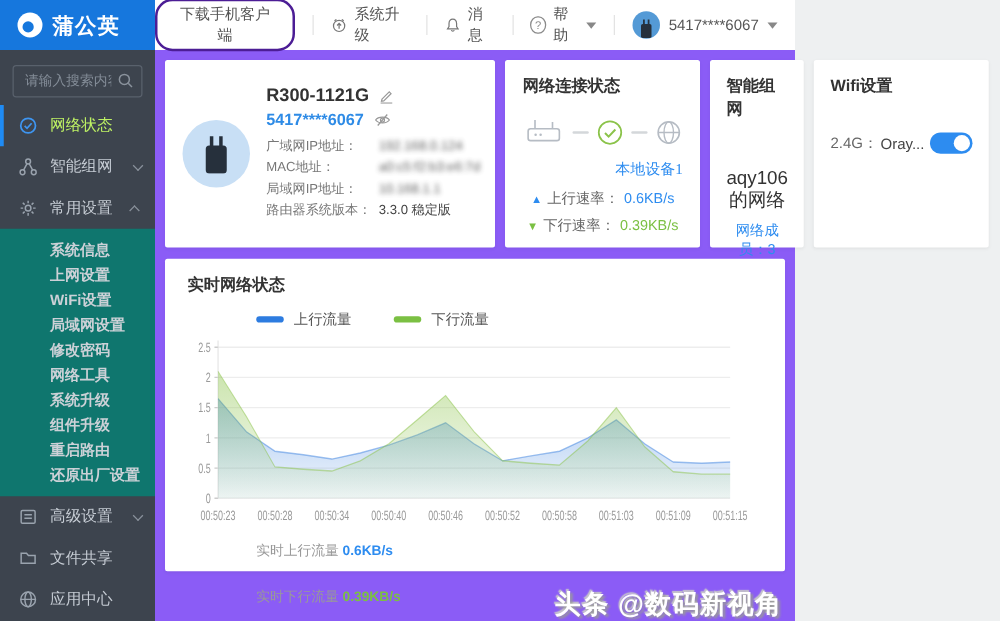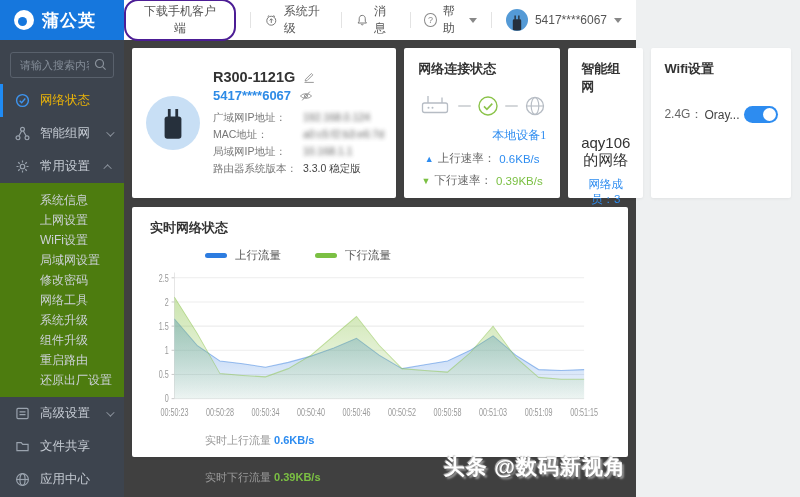--- a/index.html
+++ b/index.html
@@ -28,32 +28,32 @@
   
   .sidebar { position:absolute; top:40px; left:0; bottom:0; width:124px; background:#3d444e; }
   .search-wrap { margin:12px 10px 6px; position:relative; }
   .search-input { width:100%; height:26px; background:transparent; border:1px solid #59616c; border-radius:3px;
     color:#aab1ba; font-size:11px; padding:0 24px 0 9px; outline:none; font-family:inherit; }
   .search-input::placeholder { color:#848d98; }
   .search-icon { position:absolute; right:7px; top:6px; }
   .menu-item { height:33px; display:flex; align-items:center; padding:0 12px 0 15px; color:#c6ccd4;
     font-size:12.5px; cursor:pointer; position:relative; }
   .menu-item .mi-icon { width:15px; height:15px; margin-right:10px; color:#9aa3ae; flex:none; }
-  .menu-item.active { color:#eab308; }
+  .menu-item.active { color:#bef264; }
   .menu-item.active .mi-icon { color:#3e95f0; }
   .menu-item.active::before { content:""; position:absolute; left:0; top:0; bottom:0; width:3px; background:#1f8bf4; }
   .chev { width:6px; height:6px; border-right:1.5px solid #8a929c; border-bottom:1.5px solid #8a929c;
     margin-left:auto; flex:none; }
   .chev.down { transform:rotate(45deg) translateY(-2px); }
   .chev.up { transform:rotate(-135deg) translateY(-2px); }
-  .submenu { background:#4d7c0f; padding:7px 0; }
+  .submenu { background:#0f766e; padding:7px 0;font-weight:bold; }
   .submenu-item { height:20px; line-height:20px; padding-left:40px; color:#ccd1d7; font-size:12px; cursor:pointer; }
 
   
-  .main { position:absolute; top:40px; left:124px; right:0; bottom:0; background:#404040; padding:8px; }
+  .main { position:absolute; top:40px; left:124px; right:0; bottom:0; background:#8b5cf6; padding:8px; }
   .cards-row { display:flex; gap:8px; height:150px; margin-bottom:9px; }
   .card { background:#fff; border-radius:2px; box-shadow:0 1px 3px rgba(0,0,0,.06); position:relative; }
   .card-title { font-size:13px; font-weight:bold; color:#333; }
 
   
   .card-device { flex:206; display:flex; align-items:center; padding:14px 12px 14px 14px; }
   .dev-circle { width:54px; height:54px; background:#c8dff5; border-radius:50%; flex:none; margin-right:13px;
     display:flex; align-items:center; justify-content:center; }
   .dev-info { flex:1; min-width:0; }
   .dev-model-row { display:flex; align-items:center; gap:8px; }
@@ -91,21 +91,21 @@
   .card-chart { height:250px; padding:12px 18px 10px; }
   .legend { display:flex; align-items:center; gap:34px; margin:11px 0 4px 55px; }
   .legend-item { display:flex; align-items:center; gap:8px; font-size:11.5px; color:#555; cursor:pointer; }
   .swatch { width:22px; height:5px; border-radius:2.5px; }
   .swatch.blue { background:#2d7ce0; } .swatch.green { background:#7bc043; }
   .chart-svg { width:100%; height:164px; display:block; }
   .chart-footer { display:flex; gap:22px; margin:2px 0 0 55px; font-size:11px; color:#999;flex-direction:column; }
   .chart-footer b { font-weight:bold; }
 
   
-  .watermark { position:absolute; right:10px; bottom:16px; font-size:21px; font-weight:bold; color:#fff;
+  .watermark { position:absolute; right:10px; bottom:0; font-size:21px; font-weight:bold; color:#fff;
     text-shadow:2px 2px 2px #999, -1px -1px 1px #c9c9c9; letter-spacing:1px; z-index:9;margin-top:34px; }
 </style>
 </head>
 <body>
 
 <div class="page">
 
   <div class="header">
     <div class="logo">
       <span class="logo-mark">

